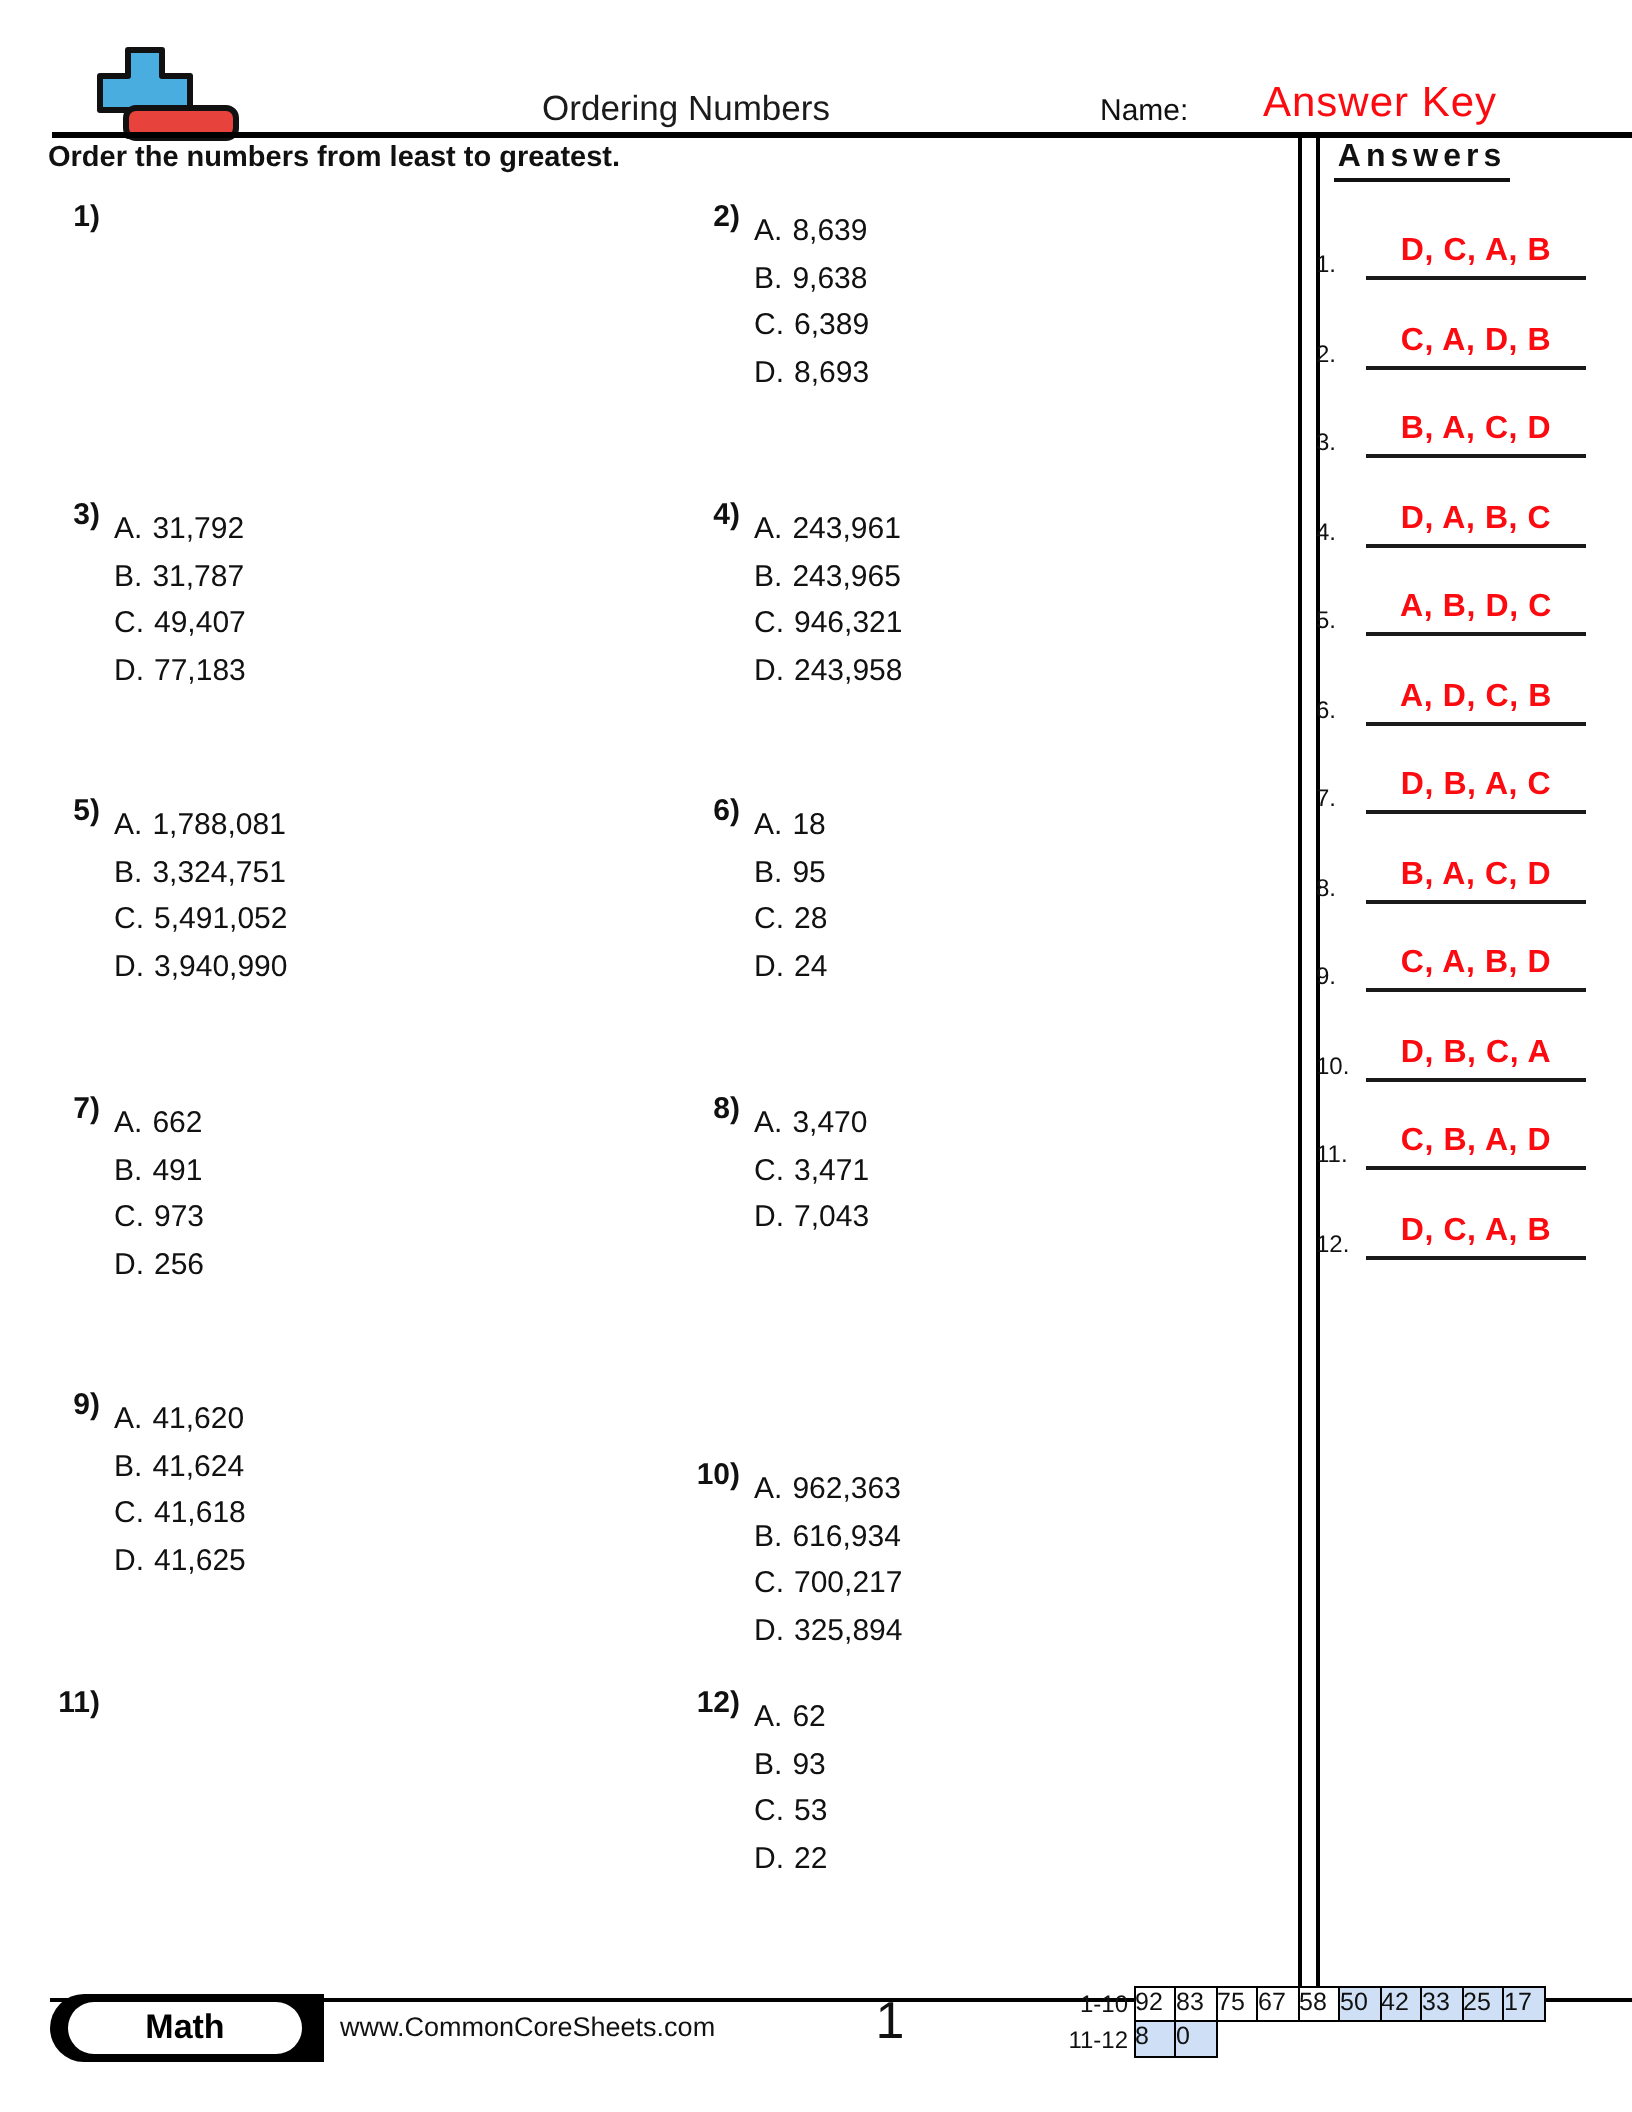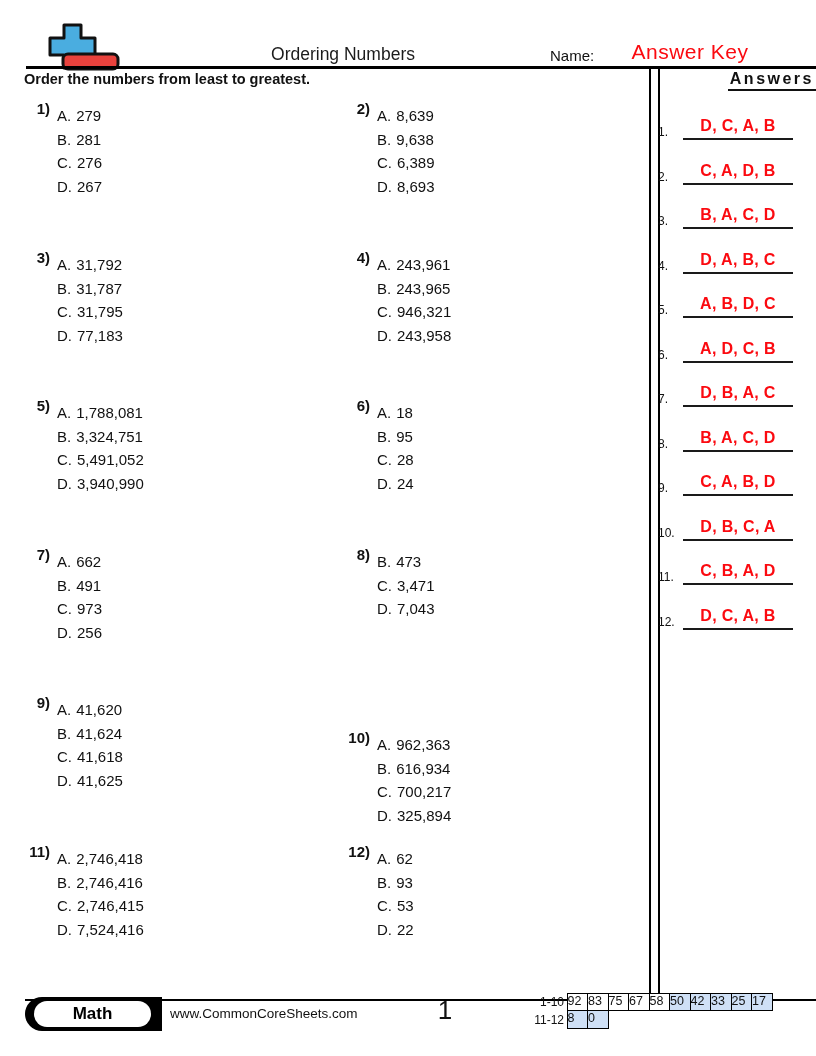--- a/index.html
+++ b/index.html
@@ -18,21 +18,21 @@
   
   .vdivider{position:absolute;left:649px;top:68px;height:927px;width:7px;
             border-left:2px solid #000;border-right:2px solid #000;}
   
   .q{position:absolute;width:300px;}
   .qnum{position:absolute;left:0;top:0;width:26px;text-align:right;font-size:15px;font-weight:bold;}
   .opts{margin-left:33px;padding-top:4px;}
   .opt{height:23.7px;line-height:23.7px;font-size:15px;white-space:nowrap;}
   .letter{margin-right:5px;}
   
-  .ans-title-wrap{position:absolute;left:650px;top:70px;width:166px;text-align:right;}
+  .ans-title-wrap{position:absolute;left:628px;top:70px;width:166px;text-align:center;}
   .ans-title{display:inline-block;font-size:16px;font-weight:bold;letter-spacing:2.5px;
              border-bottom:2.5px solid #111;padding:0 2px 1px 2px;}
   .ans{position:absolute;left:650px;width:160px;height:26px;}
   .ans-num{position:absolute;left:8px;bottom:1px;font-size:12px;}
   .ans-val{position:absolute;left:33px;bottom:0;width:110px;text-align:center;
            color:var(--answer-red);font-weight:bold;font-size:16px;letter-spacing:.3px;
            border-bottom:2px solid #1a1a1a;padding-bottom:3px;white-space:nowrap;}
   
   .footer-line{position:absolute;left:25px;top:999px;width:791px;height:2px;background:#000;}
   .math-badge{position:absolute;left:25px;top:997px;width:137px;height:34px;background:#000;
@@ -59,42 +59,36 @@
 </svg>
 <div class="page-title">Ordering Numbers</div>
 <div class="name-label">Name:</div>
 <div class="answer-key">Answer Key</div>
 <div class="header-line"></div>
 <div class="instruction">Order the numbers from least to greatest.</div>
 <div class="vdivider"></div>
 
 <div class="q" style="left:24px;top:100px">
   <span class="qnum">1)</span>
-  <div class="opts">
-    <div class="opt"><span class="letter">A.</span><span>279</span></div>
-    <div class="opt"><span class="letter">B.</span><span>281</span></div>
-    <div class="opt"><span class="letter">C.</span><span>276</span></div>
-    <div class="opt"><span class="letter">D.</span><span>267</span></div>
-  </div>
 </div>
 <div class="q" style="left:344px;top:100px">
   <span class="qnum">2)</span>
   <div class="opts">
     <div class="opt"><span class="letter">A.</span><span>8,639</span></div>
     <div class="opt"><span class="letter">B.</span><span>9,638</span></div>
     <div class="opt"><span class="letter">C.</span><span>6,389</span></div>
     <div class="opt"><span class="letter">D.</span><span>8,693</span></div>
   </div>
 </div>
 <div class="q" style="left:24px;top:249px">
   <span class="qnum">3)</span>
   <div class="opts">
     <div class="opt"><span class="letter">A.</span><span>31,792</span></div>
     <div class="opt"><span class="letter">B.</span><span>31,787</span></div>
-    <div class="opt"><span class="letter">C.</span><span>31,795</span></div>
+    <div class="opt"><span class="letter">C.</span><span>49,407</span></div>
     <div class="opt"><span class="letter">D.</span><span>77,183</span></div>
   </div>
 </div>
 <div class="q" style="left:344px;top:249px">
   <span class="qnum">4)</span>
   <div class="opts">
     <div class="opt"><span class="letter">A.</span><span>243,961</span></div>
     <div class="opt"><span class="letter">B.</span><span>243,965</span></div>
     <div class="opt"><span class="letter">C.</span><span>946,321</span></div>
     <div class="opt"><span class="letter">D.</span><span>243,958</span></div>
@@ -123,21 +117,21 @@
   <div class="opts">
     <div class="opt"><span class="letter">A.</span><span>662</span></div>
     <div class="opt"><span class="letter">B.</span><span>491</span></div>
     <div class="opt"><span class="letter">C.</span><span>973</span></div>
     <div class="opt"><span class="letter">D.</span><span>256</span></div>
   </div>
 </div>
 <div class="q" style="left:344px;top:546px">
   <span class="qnum">8)</span>
   <div class="opts">
-    <div class="opt"><span class="letter">B.</span><span>473</span></div>
+    <div class="opt"><span class="letter">A.</span><span>3,470</span></div>
     <div class="opt"><span class="letter">C.</span><span>3,471</span></div>
     <div class="opt"><span class="letter">D.</span><span>7,043</span></div>
   </div>
 </div>
 <div class="q" style="left:24px;top:694px">
   <span class="qnum">9)</span>
   <div class="opts">
     <div class="opt"><span class="letter">A.</span><span>41,620</span></div>
     <div class="opt"><span class="letter">B.</span><span>41,624</span></div>
     <div class="opt"><span class="letter">C.</span><span>41,618</span></div>
@@ -148,26 +142,20 @@
   <span class="qnum">10)</span>
   <div class="opts">
     <div class="opt"><span class="letter">A.</span><span>962,363</span></div>
     <div class="opt"><span class="letter">B.</span><span>616,934</span></div>
     <div class="opt"><span class="letter">C.</span><span>700,217</span></div>
     <div class="opt"><span class="letter">D.</span><span>325,894</span></div>
   </div>
 </div>
 <div class="q" style="left:24px;top:843px">
   <span class="qnum">11)</span>
-  <div class="opts">
-    <div class="opt"><span class="letter">A.</span><span>2,746,418</span></div>
-    <div class="opt"><span class="letter">B.</span><span>2,746,416</span></div>
-    <div class="opt"><span class="letter">C.</span><span>2,746,415</span></div>
-    <div class="opt"><span class="letter">D.</span><span>7,524,416</span></div>
-  </div>
 </div>
 <div class="q" style="left:344px;top:843px">
   <span class="qnum">12)</span>
   <div class="opts">
     <div class="opt"><span class="letter">A.</span><span>62</span></div>
     <div class="opt"><span class="letter">B.</span><span>93</span></div>
     <div class="opt"><span class="letter">C.</span><span>53</span></div>
     <div class="opt"><span class="letter">D.</span><span>22</span></div>
   </div>
 </div>

